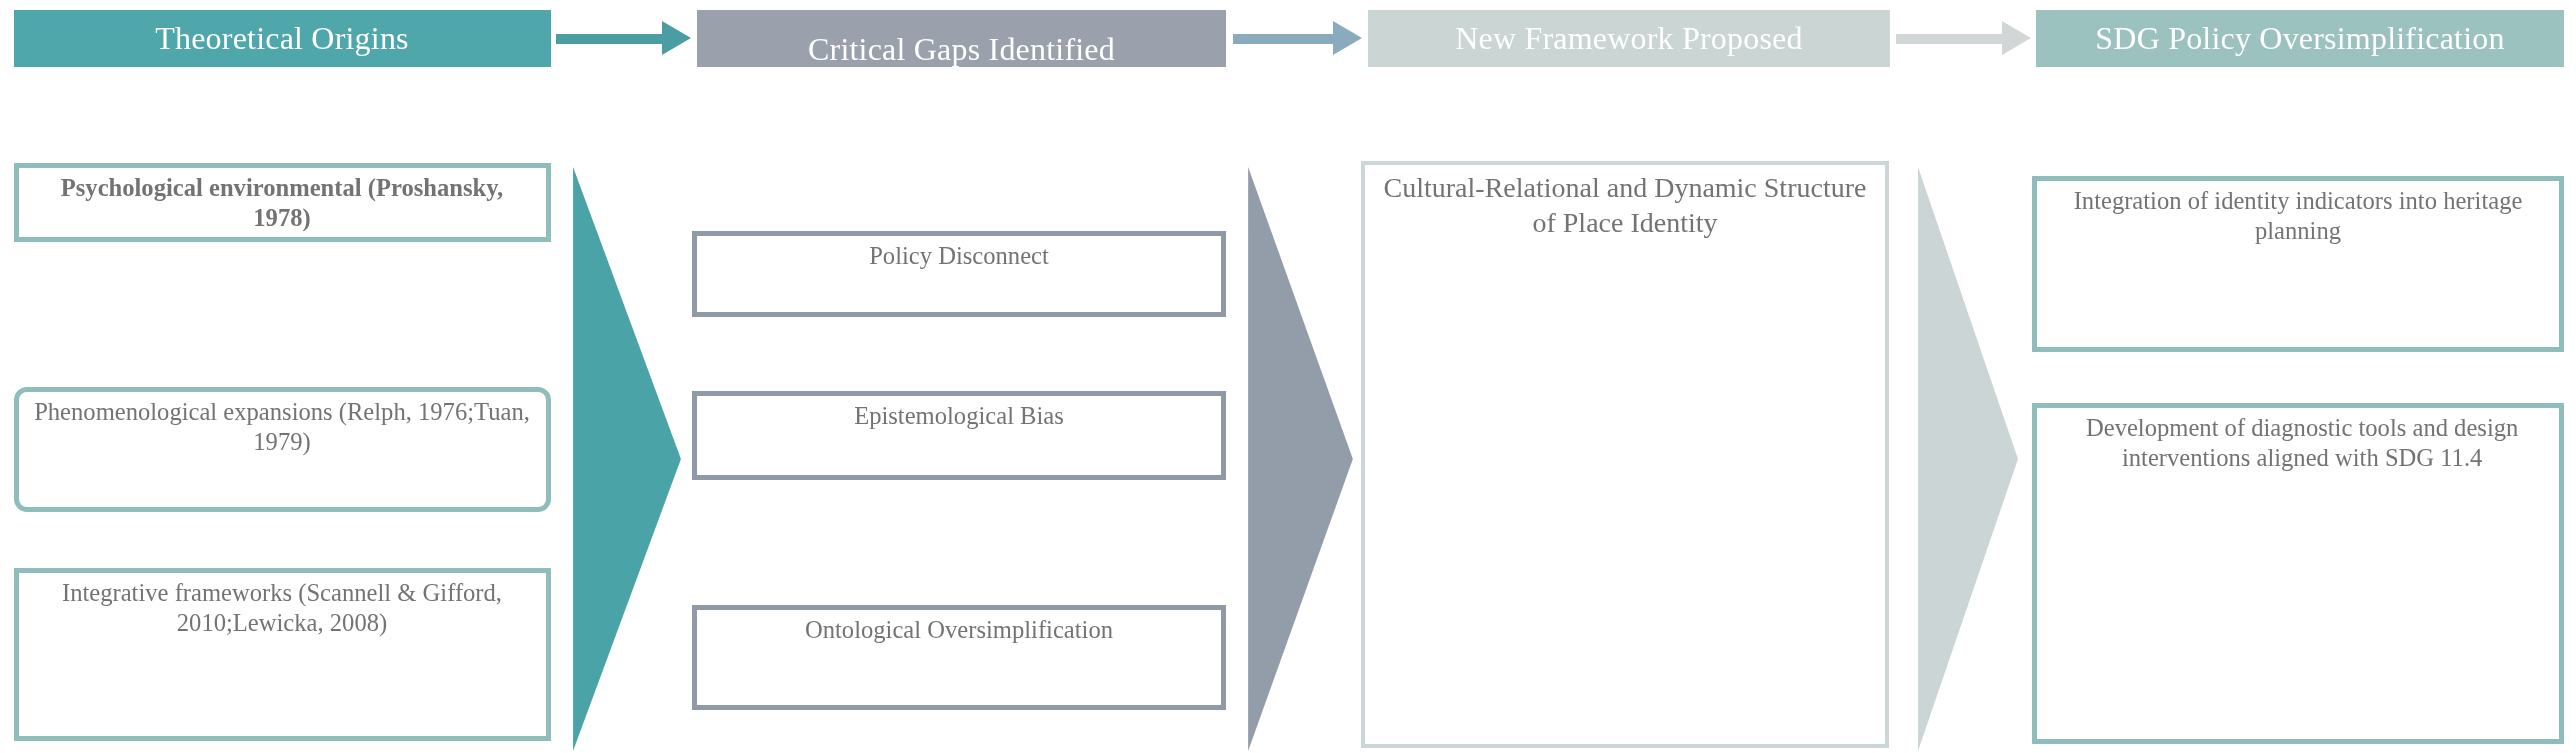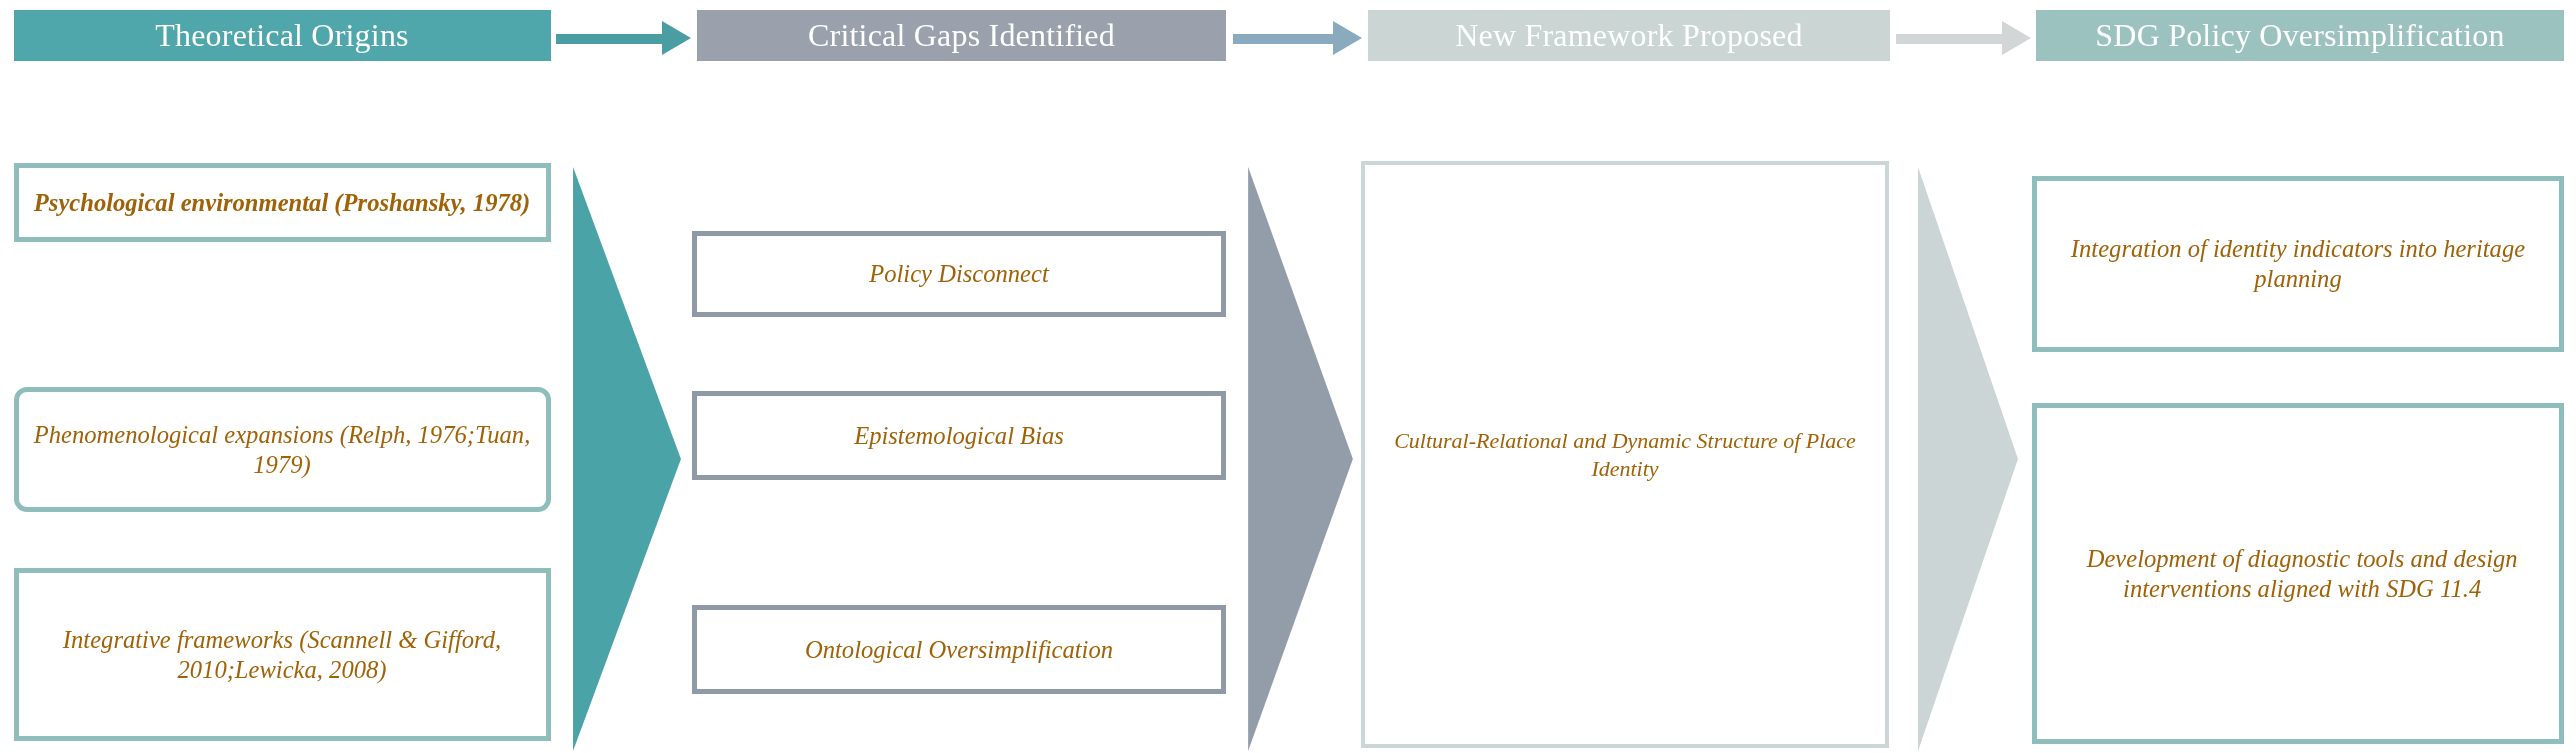--- a/index.html
+++ b/index.html
@@ -1,25 +1,25 @@
 <!DOCTYPE html>
 <html style="font-size:12.7px"><head>
 <meta charset="utf-8">
 <style>
   html,body{margin:0;padding:0;background:#ffffff;}
   body{width:2576px;height:753px;font-family:"Liberation Serif",serif;overflow:hidden;}
   .stage{position:relative;width:2576px;height:753px;background:#ffffff;}
 
   
   .hdr{
-    position:absolute;top:10.3px;height:51px;
+    position:absolute;top:10.3px;height:57px;
     display:flex;align-items:center;justify-content:center;
     text-align:center;color:#ffffff;
     font-size:32px;line-height:1.06;letter-spacing:0.2px;
-    box-sizing:border-box;padding:8px 8px;
+    box-sizing:border-box;padding:0 8px;
     font-family:"Liberation Serif",serif;
   }
   .hdr1{left:13.5px;width:537px;background:#4fa7ab;}
   .hdr2{left:697px;width:529px;background:#9aa1ac;align-items:flex-end;}
   .hdr3{left:1368px;width:522px;background:#cbd5d4;}
   .hdr4{left:2036px;width:528px;background:#9cc2c0;}
 
   
   .harrow{position:absolute;top:21.4px;height:35px;}
   .harrow .shaft{position:absolute;top:12.7px;left:0;height:9.5px;}
@@ -37,30 +37,30 @@
   .ha3 .shaft{width:108px;background:#d2d6d6;}
   .ha3 .head{border-left:29px solid #d2d6d6;}
 
   
   .chev{position:absolute;}
   .chev svg{display:block;}
 
   
   .card{
     position:absolute;box-sizing:border-box;background:#ffffff;
-    display:flex;align-items:center;justify-content:center;text-align:center;
-    color:#a16207;font-size:24.6px;line-height:1.22;
-    padding:4.8px 12.7px;font-family:"Liberation Serif",serif;font-style:italic;
+    display:flex;justify-content:center;text-align:center;
+    color:#737373;font-size:24.6px;line-height:1.22;
+    padding:4.8px 12.7px;font-family:"Liberation Serif",serif;
   }
   .card.teal{border:5.6px solid #8fbdbb;}
   .card.gray{border:5.6px solid #909aa6;}
   .card.pale{border:4px solid #ccd6d6;}
   .card.bold{font-weight:bold;}
   .card .txt{width:100%;}
-  .big{font-size:22px;line-height:1.26;}
+  .big{font-size:28px;line-height:1.26;}
 </style>
 </head>
 <body>
 
 <div class="stage">
 
   <div class="hdr hdr1">
     <span>Theoretical Origins</span>
   </div>
   <div class="hdr hdr2">
@@ -101,21 +101,21 @@
       <polygon points="0,0 136,368 0,736" fill="#4aa3a7"></polygon>
     </svg>
   </div>
 
   <div class="card gray" style="left:692px;top:191px;width:534px;height:86px;margin-top:40px;">
     <span class="txt">Policy Disconnect</span>
   </div>
   <div class="card gray" style="left:692px;top:391px;width:534px;height:89px;">
     <span class="txt">Epistemological Bias</span>
   </div>
-  <div class="card gray" style="left:692px;top:605px;width:534px;height:89px;">
+  <div class="card gray" style="left:692px;top:605px;width:534px;height:105px;">
     <span class="txt">Ontological Oversimplification</span>
   </div>
 
   <div class="chev" style="left:1248px;top:167px;width:105px;height:584px;">
     <svg width="105" height="584" viewBox="0 0 132 736" aria-hidden="true">
       <polygon points="0,0 132,368 0,736" fill="#939daa"></polygon>
     </svg>
   </div>
 
   <div class="card pale big" style="left:1361px;top:161px;width:528px;height:587px;">

